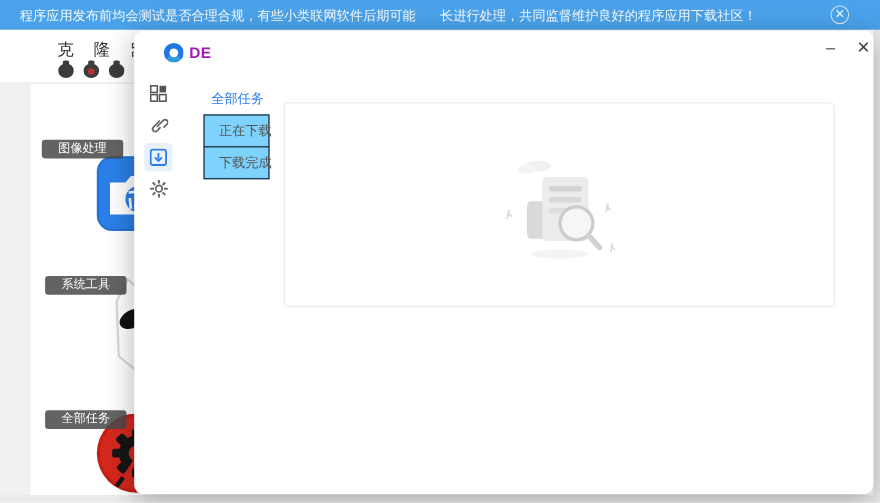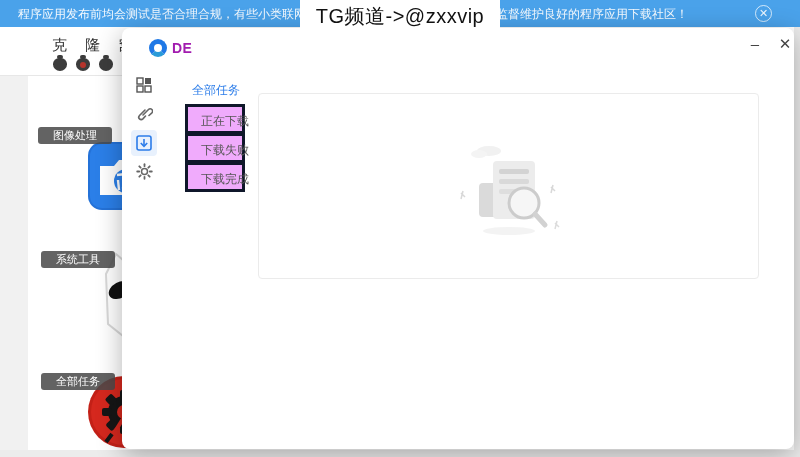--- a/index.html
+++ b/index.html
@@ -52,40 +52,37 @@
     color:#444; cursor:pointer; }
   .win-min { left:622px; }
   .win-close { left:652px; }
 
   .side-icon { position:absolute; left:9px; width:26px; height:26px; display:flex; align-items:center; justify-content:center;
     cursor:pointer; border-radius:4px; }
   .si-1 { top:44px; } .si-2 { top:72px; } .si-3 { top:102px; background:#e8f1fd; } .si-4 { top:130px; }
 
   .tab-all { position:absolute; left:70px; top:54px; font-size:12px; color:#2b7ce9; cursor:pointer; white-space:nowrap; }
   .tab-col { position:absolute; left:63px; top:77px; width:60px; }
-  .tab-item { height:30px; line-height:28px; padding-left:13px; font-size:12px; color:#555; background:#f0abfc;
-    border:3px solid #0f172a; margin-top:-1px; cursor:pointer; white-space:nowrap; }
+  .tab-item { height:30px; line-height:28px; padding-left:13px; font-size:12px; color:#555; background:#7dd3fc;
+    border:1px solid #0f172a; margin-top:-1px; cursor:pointer; white-space:nowrap; }
 
   .panel { position:absolute; left:136px; top:65px; width:501px; height:186px; border:1px solid #ebebeb; border-radius:4px;
     display:flex; align-items:center; justify-content:center; }
 </style>
 </head>
 <body>
 
 <div class="screen">
 
   <div class="banner">
     <span class="banner-text-left">程序应用发布前均会测试是否合理合规，有些小类联网软件后期可能</span>
     <span class="banner-text-right">长进行处理，共同监督维护良好的程序应用下载社区！</span>
     <span class="banner-close">✕</span>
   </div>
 
-  <div class="watermark">
-    <span>TG频道-&gt;@zxxvip</span>
-  </div>
 
   <div class="app">
     <div class="app-title">克 隆 窝</div>
     <div class="app-title-icons">
       <span class="bag"></span>
       <span class="bag red"></span>
       <span class="bag"></span>
     </div>
     <div class="app-divider"></div>
     <div class="app-leftstrip"></div>
@@ -180,21 +177,20 @@
             <line x1="12.3" y1="12.3" x2="13.7" y2="13.7"></line>
           <line x1="3.3" y1="13.7" x2="4.7" y2="12.3"></line>
             <line x1="12.3" y1="4.7" x2="13.7" y2="3.3"></line>
         </g>
       </svg>
     </div>
 
     <div class="tab-all">全部任务</div>
     <div class="tab-col">
       <div class="tab-item">正在下载</div>
-      <div class="tab-item">下载失败</div>
       <div class="tab-item">下载完成</div>
     </div>
 
     <div class="panel">
       <svg width="140" height="110" viewBox="0 0 140 110">
         <ellipse cx="50" cy="20" rx="12" ry="5" fill="#f1f1f1"></ellipse>
         <ellipse cx="40" cy="23" rx="8" ry="4" fill="#f4f4f4"></ellipse>
         <ellipse cx="70" cy="100" rx="26" ry="4" fill="#f3f3f3"></ellipse>
         <rect x="40" y="52" width="32" height="34" rx="4" fill="#dadada"></rect>
         <rect x="54" y="30" width="42" height="58" rx="4" fill="#ececec"></rect>

